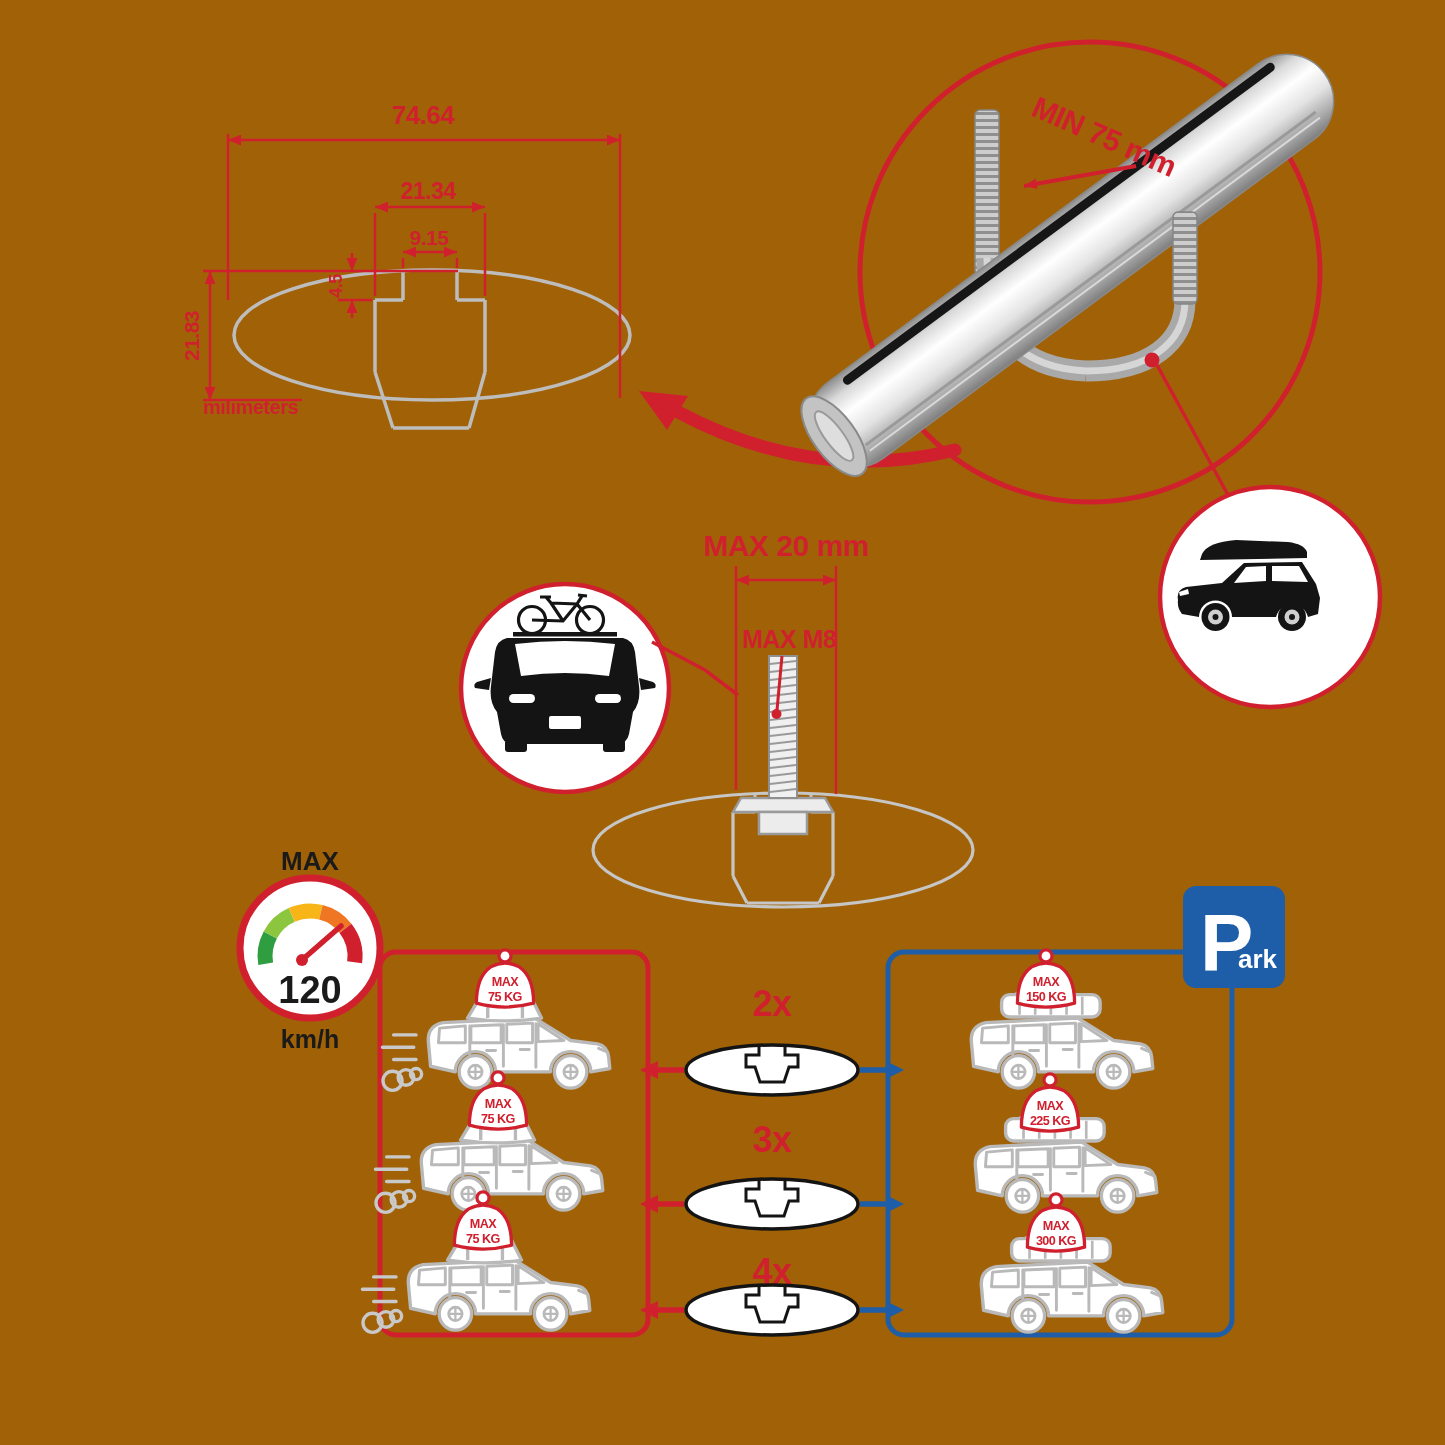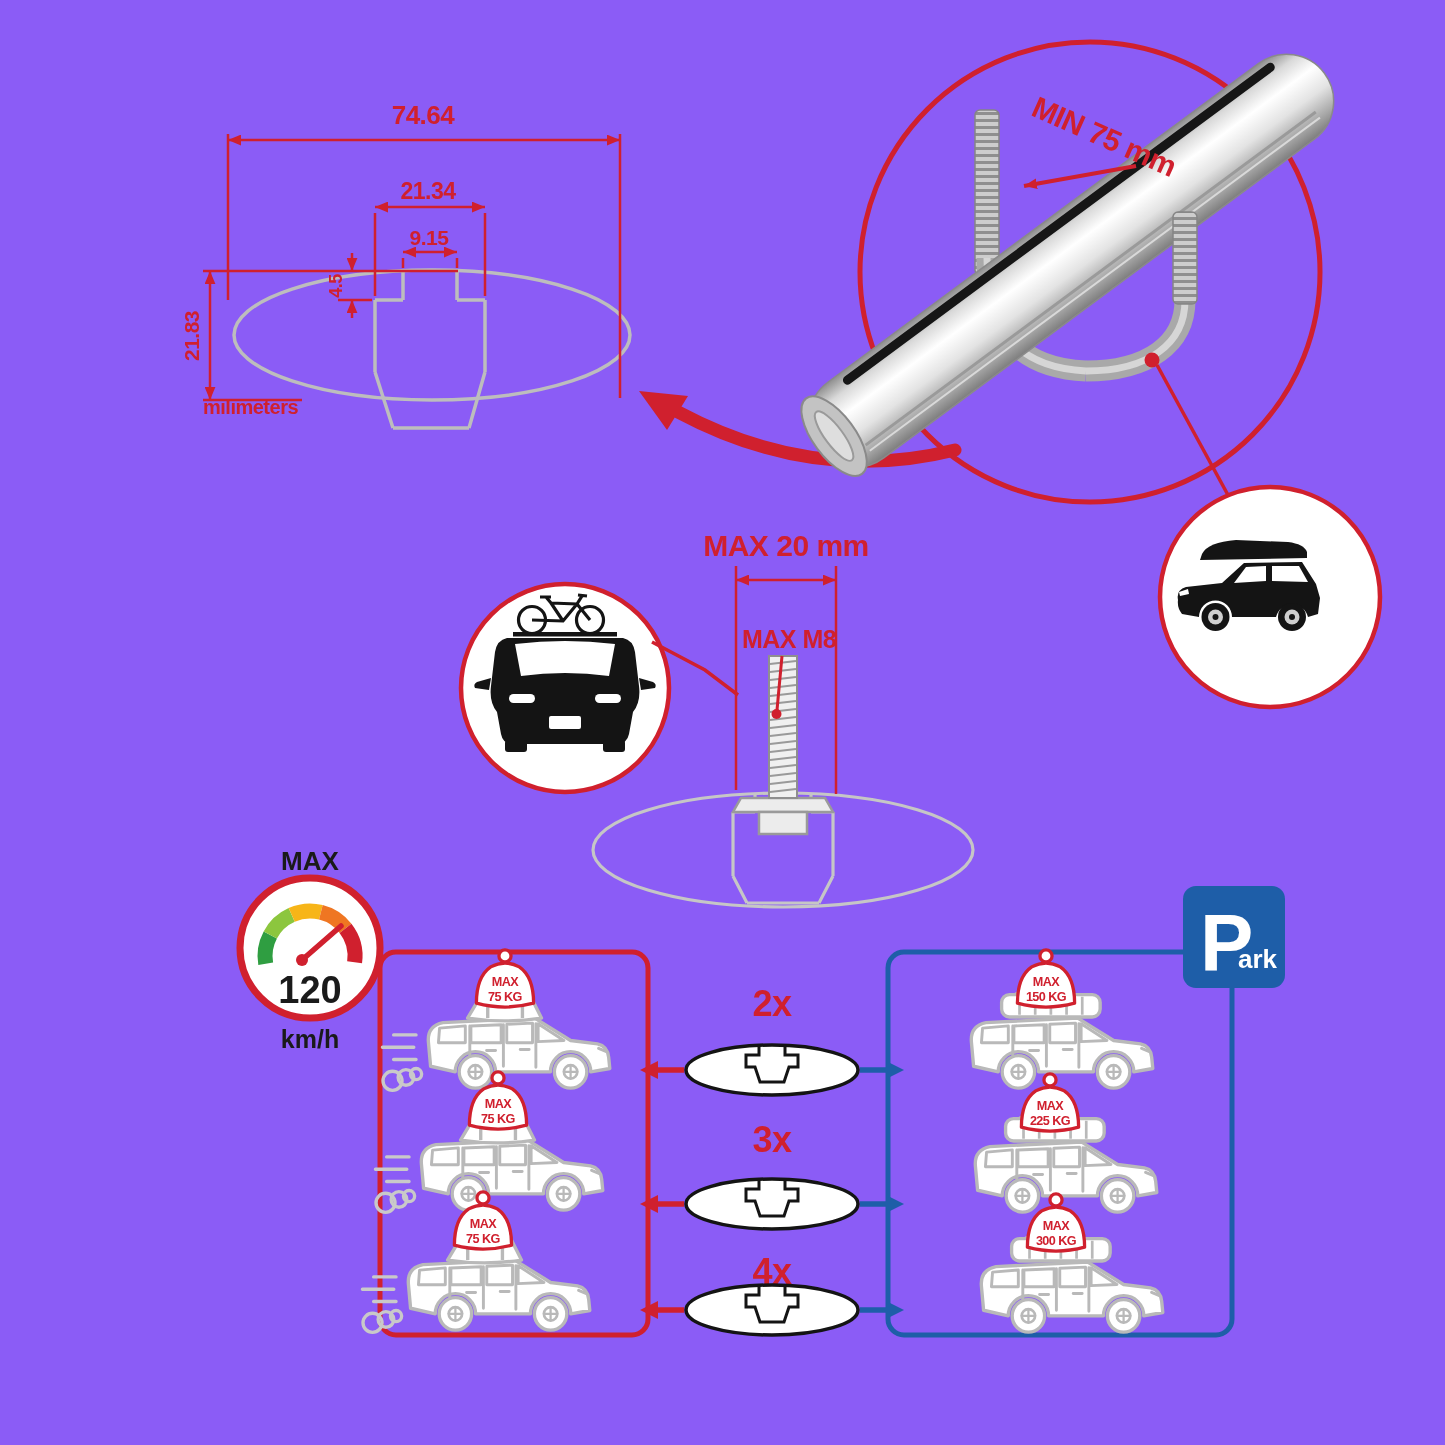--- a/index.html
+++ b/index.html
@@ -1,16 +1,16 @@
 <!DOCTYPE html>
 <html><head>
 <meta charset="utf-8">
 <style>
   html,body { margin:0; padding:0; background:#fff; }
-  .canvas { position:relative; width:1445px; height:1445px; background:#8b5cf6; overflow:hidden; }
+  .canvas { position:relative; width:1445px; height:1445px; background:#a16207; overflow:hidden; }
   svg { display:block; }
   svg text { font-family:"Liberation Sans", sans-serif; }
   .tred   { fill:#d0202e; font-weight:700; letter-spacing:-0.5px; }
   .tblack { fill:#1a1a1a; font-weight:700; }
   .twhite { fill:#ffffff; font-weight:700; }
 </style>
 </head>
 <body>
 
 <div class="canvas">

